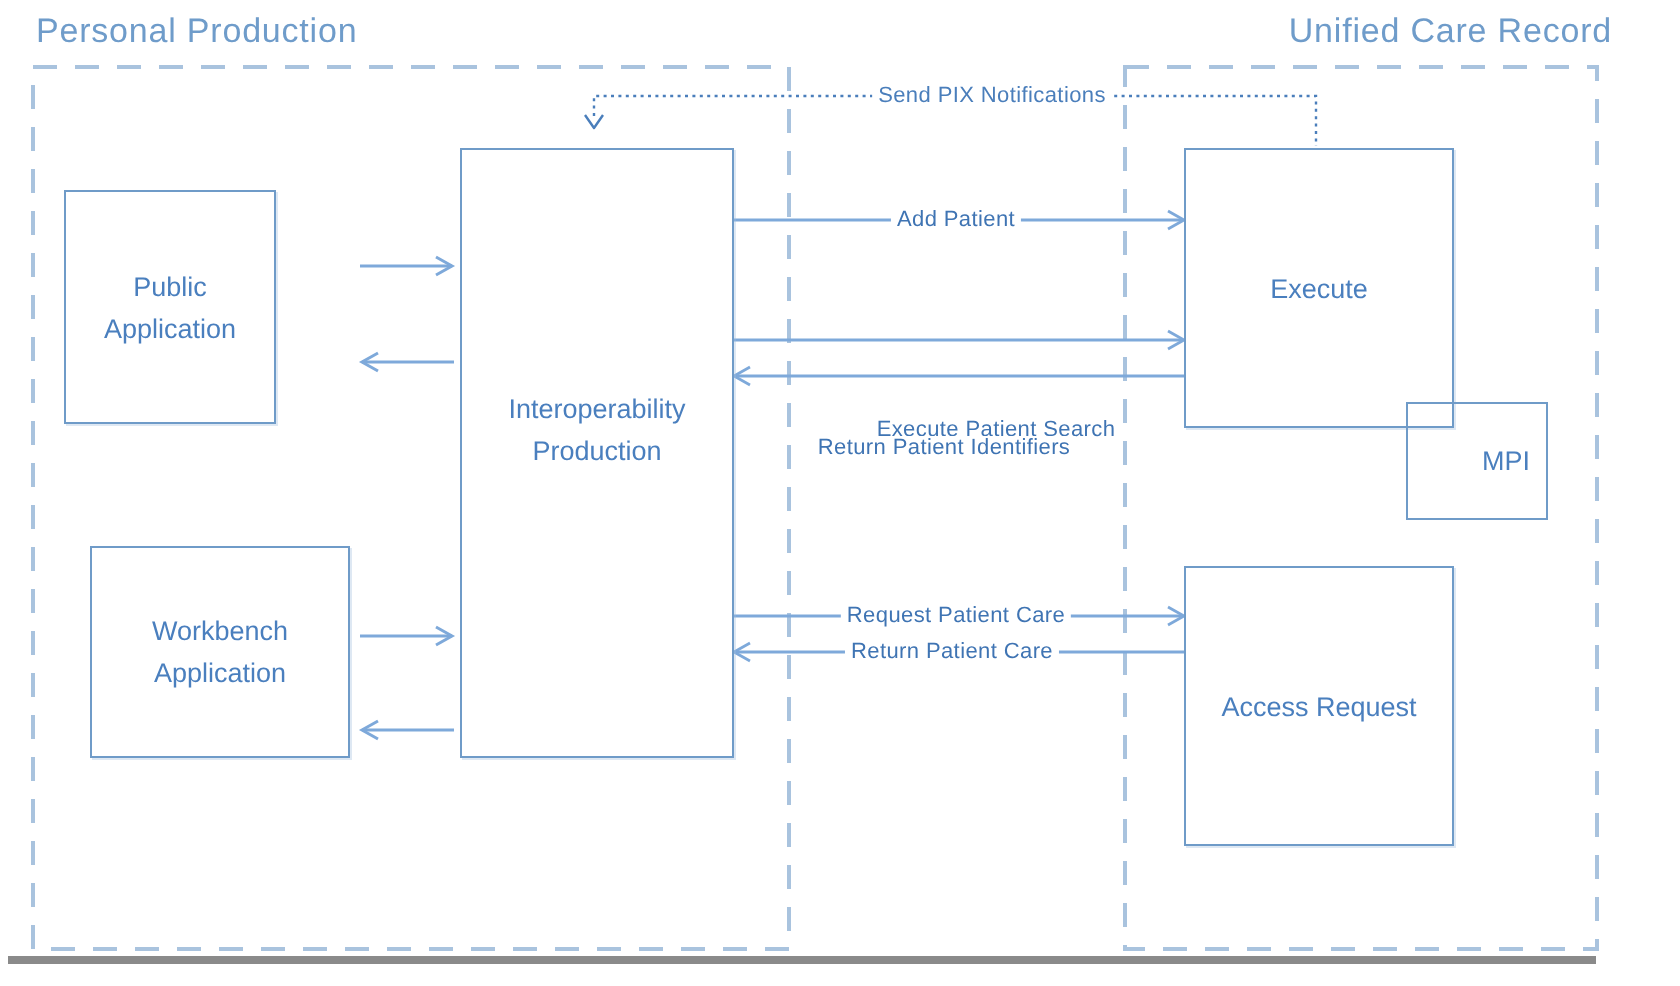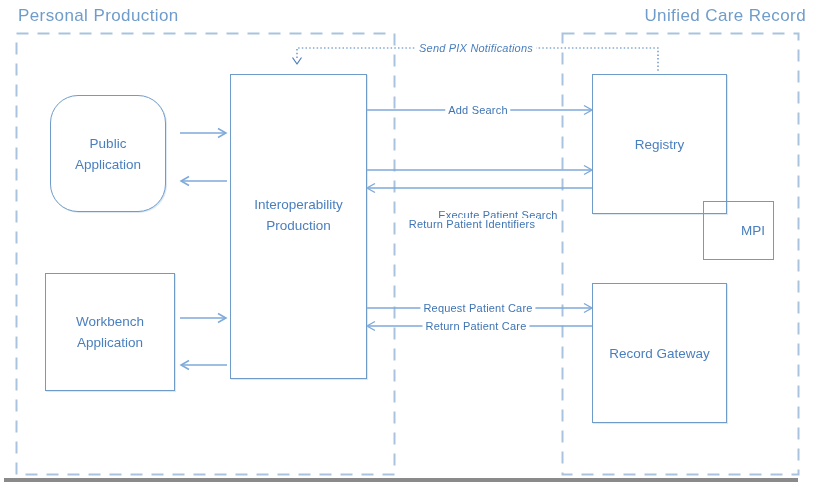--- a/index.html
+++ b/index.html
@@ -36,22 +36,22 @@
     box-shadow: 1px 1px 0 rgba(160,190,220,0.35);
     display: flex;
     align-items: center;
     justify-content: center;
     text-align: center;
     color: #4a7fbe;
     font-size: 13.5px;
     line-height: 21px;
     box-sizing: border-box;
   }
-  .node-public      { left: 50px;  top: 95px;  width: 116px; height: 117px; border-radius: 28px; }
-  .node-workbench   { left: 45px;  top: 273px; width: 130px; height: 118px; }
+  .node-public      { left: 32px;  top: 95px;  width: 106px; height: 117px; }
+  .node-workbench   { left: 45px;  top: 273px; width: 130px; height: 106px; }
   .node-interop     { left: 230px; top: 74px;  width: 137px; height: 305px; padding-bottom: 24px; }
   .node-registry    { left: 592px; top: 74px;  width: 135px; height: 140px; }
   .node-mpi         { left: 703px; top: 201px; width: 71px;  height: 59px; background: transparent; box-shadow: none; justify-content: flex-end; }
   .node-gateway     { left: 592px; top: 283px; width: 135px; height: 140px; }
   .node-label { padding: 0 8px; }
   .flow-label {
     position: absolute;
     transform: translate(-50%, -50%);
     background: #ffffff;
     padding: 0 3px;
@@ -111,31 +111,31 @@
   <div class="node node-public">
     <div class="node-label">Public Application</div>
   </div>
   <div class="node node-workbench">
     <div class="node-label">Workbench Application</div>
   </div>
   <div class="node node-interop">
     <div class="node-label">Interoperability Production</div>
   </div>
   <div class="node node-registry">
-    <div class="node-label">Registry</div>
+    <div class="node-label">Execute</div>
   </div>
   <div class="node node-mpi">
     <div class="node-label">MPI</div>
   </div>
   <div class="node node-gateway">
-    <div class="node-label">Record Gateway</div>
+    <div class="node-label">Access Request</div>
   </div>
 
-  <div class="flow-label" style="left:476px; top:48px; color:#4a7ebb;font-style:italic;">Send PIX Notifications</div>
-  <div class="flow-label" style="left:478px; top:110px;">Add Search</div>
+  <div class="flow-label" style="left:496px; top:48px; color:#4a7ebb;">Send PIX Notifications</div>
+  <div class="flow-label" style="left:478px; top:110px;">Add Patient</div>
   <div class="flow-label" style="left:498px; top:170px;margin-top:45px;">Execute Patient Search</div>
   <div class="flow-label" style="left:472px; top:188px;margin-top:36px;">Return Patient Identifiers</div>
   <div class="flow-label" style="left:478px; top:308px;">Request Patient Care</div>
   <div class="flow-label" style="left:476px; top:326px;">Return Patient Care</div>
 
   <div class="baseline"></div>
 
 </div>
 
 </body></html>

